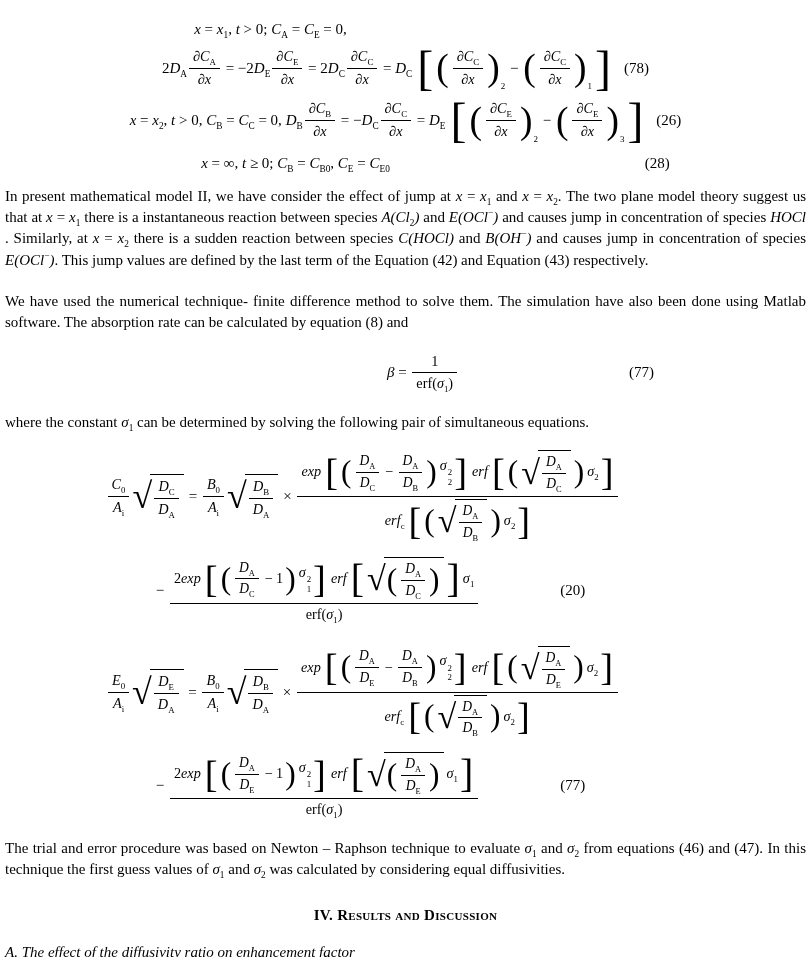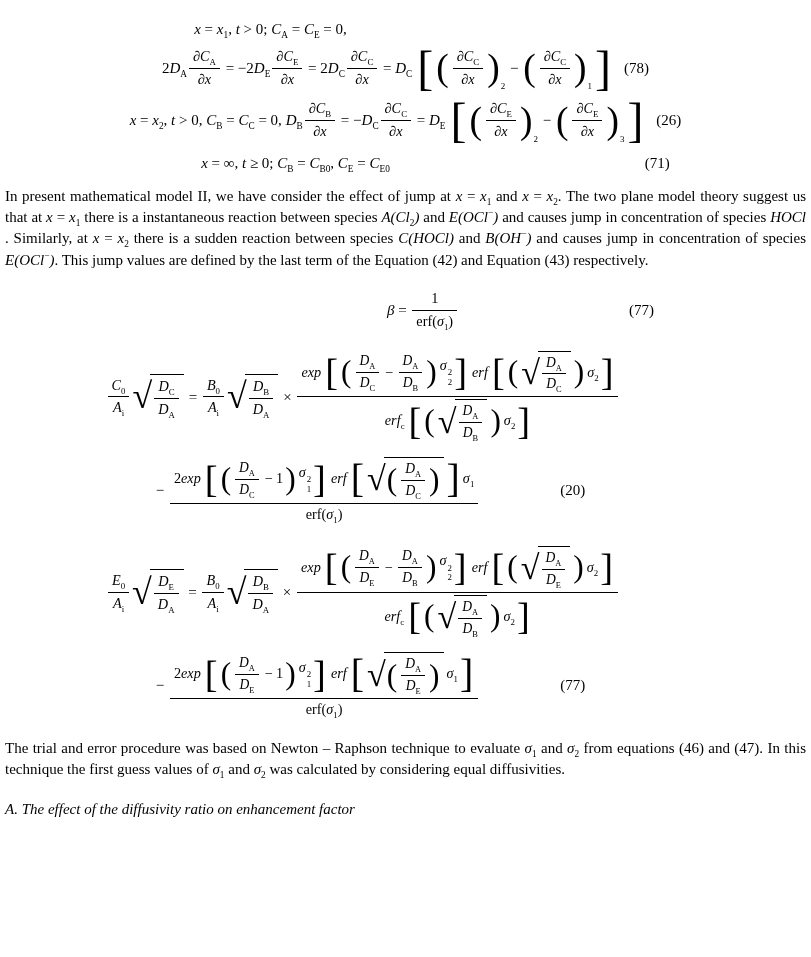--- a/index.html
+++ b/index.html
@@ -202,40 +202,42 @@
       <span class="mrow"><span class="mv">t</span></span>
       <span class="mo"> ≥ 0; </span>
       <span class="mrow"><span class="mv">C</span><sub>B</sub></span>
       <span class="mo"> = </span>
       <span class="mrow"><span class="mv">C</span><sub>B0</sub></span>
       <span class="mo">, </span>
       <span class="mrow"><span class="mv">C</span><sub>E</sub></span>
       <span class="mo"> = </span>
       <span class="mrow"><span class="mv">C</span><sub>E0</sub></span>
       <span class="msp" style="width: 255px;"></span>
-      <span class="mo">(71)</span>
+      <span class="mo">(28)</span>
     </div>
   <p class="para"><span class="mo">In present mathematical model II, we have consider the effect of jump at </span><span class="mrow"><span class="mv">x</span></span><span class="mo"> = </span><span class="mrow"><span class="mv">x</span><sub>1</sub></span><span class="mo"> and </span><span class="mrow"><span class="mv">x</span></span><span class="mo"> = </span><span class="mrow"><span class="mv">x</span><sub>2</sub></span><span class="mo">. The two plane model theory suggest us that at </span><span class="mrow"><span class="mv">x</span></span><span class="mo"> = </span><span class="mrow"><span class="mv">x</span><sub>1</sub></span><span class="mo"> there is a instantaneous reaction between species </span><span class="mrow"><span class="mv">A(Cl</span><sub>2</sub></span><span class="mrow"><span class="mv">)</span></span><span class="mo"> and </span><span class="mrow"><span class="mv">E(OCl</span><sup>−</sup></span><span class="mrow"><span class="mv">)</span></span><span class="mo"> and causes jump in concentration of species </span><span class="mrow"><span class="mv">HOCl</span></span><span class="mo">. Similarly, at </span><span class="mrow"><span class="mv">x</span></span><span class="mo"> = </span><span class="mrow"><span class="mv">x</span><sub>2</sub></span><span class="mo"> there is a sudden reaction between species </span><span class="mrow"><span class="mv">C(HOCl)</span></span><span class="mo"> and </span><span class="mrow"><span class="mv">B(OH</span><sup>−</sup></span><span class="mrow"><span class="mv">)</span></span><span class="mo"> and causes jump in concentration of species </span><span class="mrow"><span class="mv">E(OCl</span><sup>−</sup></span><span class="mrow"><span class="mv">)</span></span><span class="mo">. This jump values are defined by the last term of the Equation (42) and Equation (43) respectively.</span></p>
+  <p class="para" style="margin-top:20px;"><span class="mo">We have used the numerical technique- finite difference method to solve them. The simulation have also been done using Matlab software. The absorption rate can be calculated by equation (8) and</span></p>
   <div class="eqrow" style="margin:18px 0;">
       <span class="msp" style="width: 230px;"></span>
       <span class="mrow"><span class="mv">β</span></span>
       <span class="mo"> = </span>
       <span class="mfrac">
         <span class="mnum">
           <span class="mo">1</span>
         </span>
         <span class="mden">
           <span class="mo">erf(</span>
           <span class="mrow"><span class="mv">σ</span><sub>1</sub></span>
           <span class="mo">)</span>
         </span>
       </span>
       <span class="msp" style="width: 170px;"></span>
       <span class="mo">(77)</span>
     </div>
+  <p class="para" style="margin-top:16px;"><span class="mo">where the constant </span><span class="mrow"><span class="mv">σ</span><sub>1</sub></span><span class="mo"> can be determined by solving the following pair of simultaneous equations.</span></p>
   <div class="eqrow" style="margin:16px 0 12px;">
       <span class="mfrac">
         <span class="mnum">
           <span class="mrow"><span class="mv">C</span><sub>0</sub></span>
         </span>
         <span class="mden">
           <span class="mrow"><span class="mv">A</span><sub>i</sub></span>
         </span>
       </span>
       <span class="msqrt">
@@ -667,15 +669,16 @@
           <span class="mo">erf(</span>
           <span class="mrow"><span class="mv">σ</span><sub>1</sub></span>
           <span class="mo">)</span>
         </span>
       </span>
       <span class="msp" style="width: 80px;"></span>
       <span class="mo">(77)</span>
       <span class="msp" style="width: 70px;"></span>
     </div>
   <p class="para" style="margin-top:18px;"><span class="mo">The trial and error procedure was based on Newton – Raphson technique to evaluate </span><span class="mrow"><span class="mv">σ</span><sub>1</sub></span><span class="mo"> and </span><span class="mrow"><span class="mv">σ</span><sub>2</sub></span><span class="mo"> from equations (46) and (47). In this technique the first guess values of </span><span class="mrow"><span class="mv">σ</span><sub>1</sub></span><span class="mo"> and </span><span class="mrow"><span class="mv">σ</span><sub>2</sub></span><span class="mo"> was calculated by considering equal diffusivities.</span></p>
+  <h3 class="section-heading">IV. Results and Discussion</h3>
   <h4 class="subsection-heading">A. The effect of the diffusivity ratio on enhancement factor</h4>
 
 </div>
 
 </body></html>

